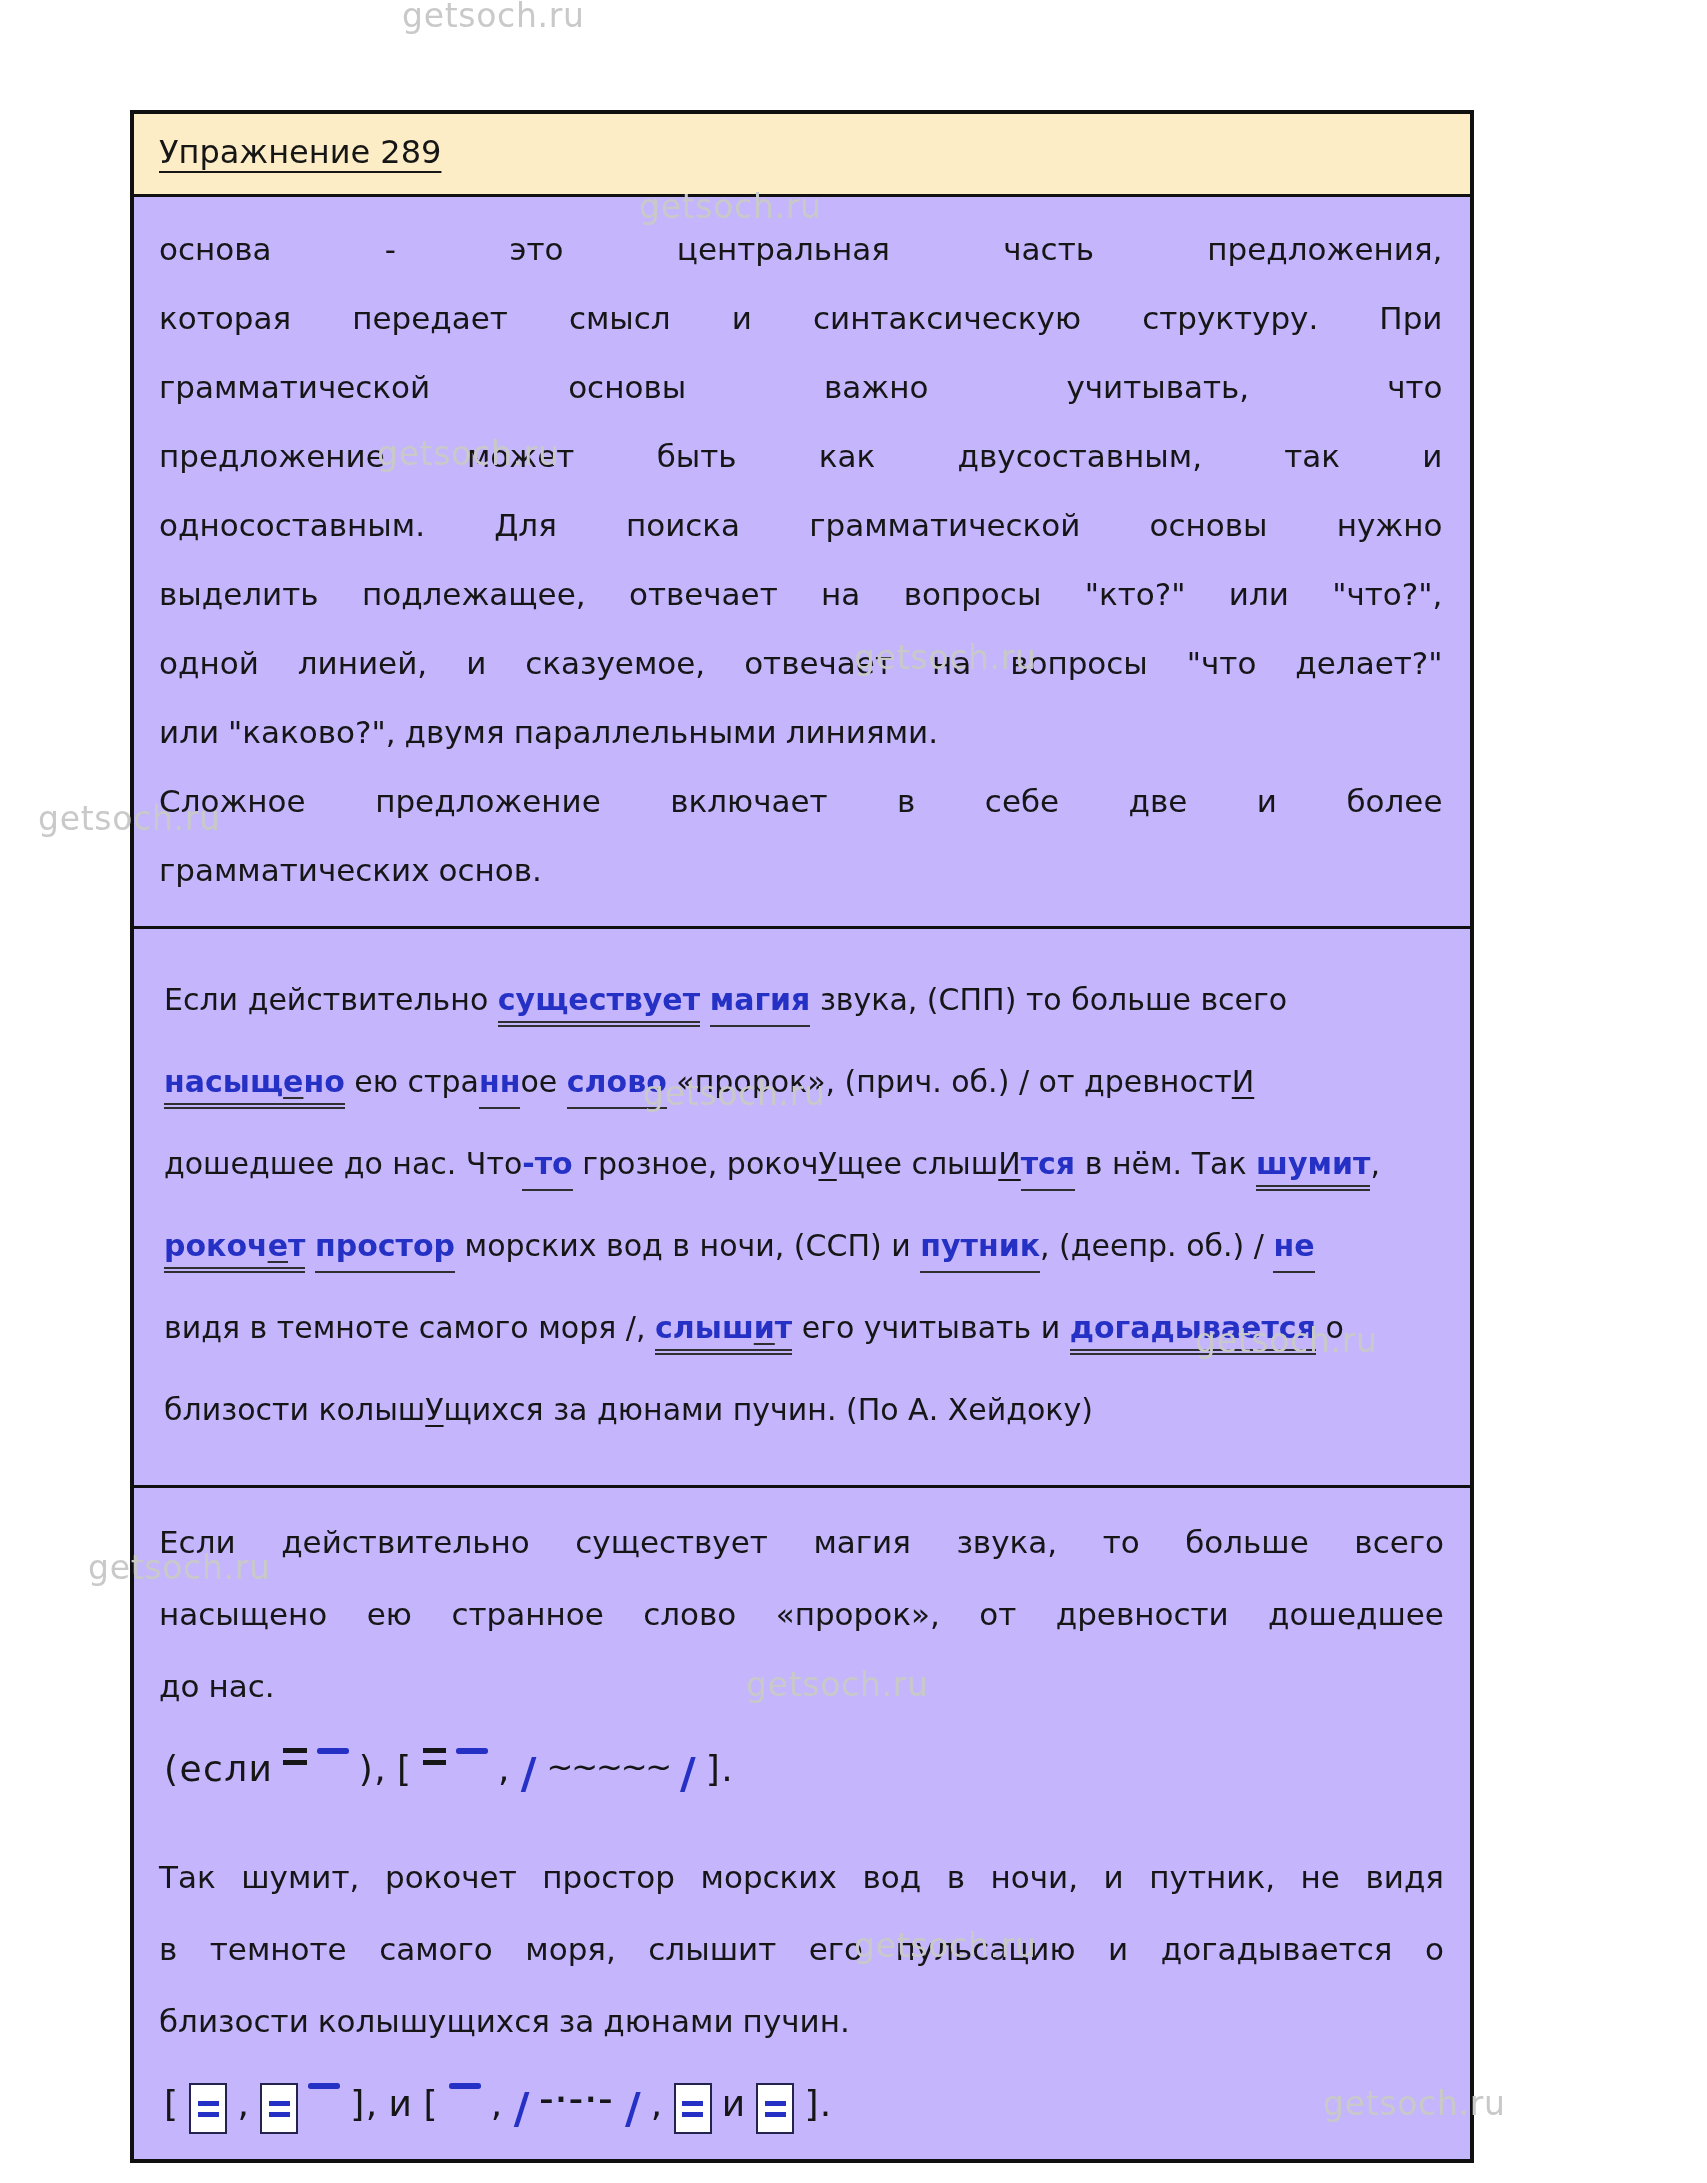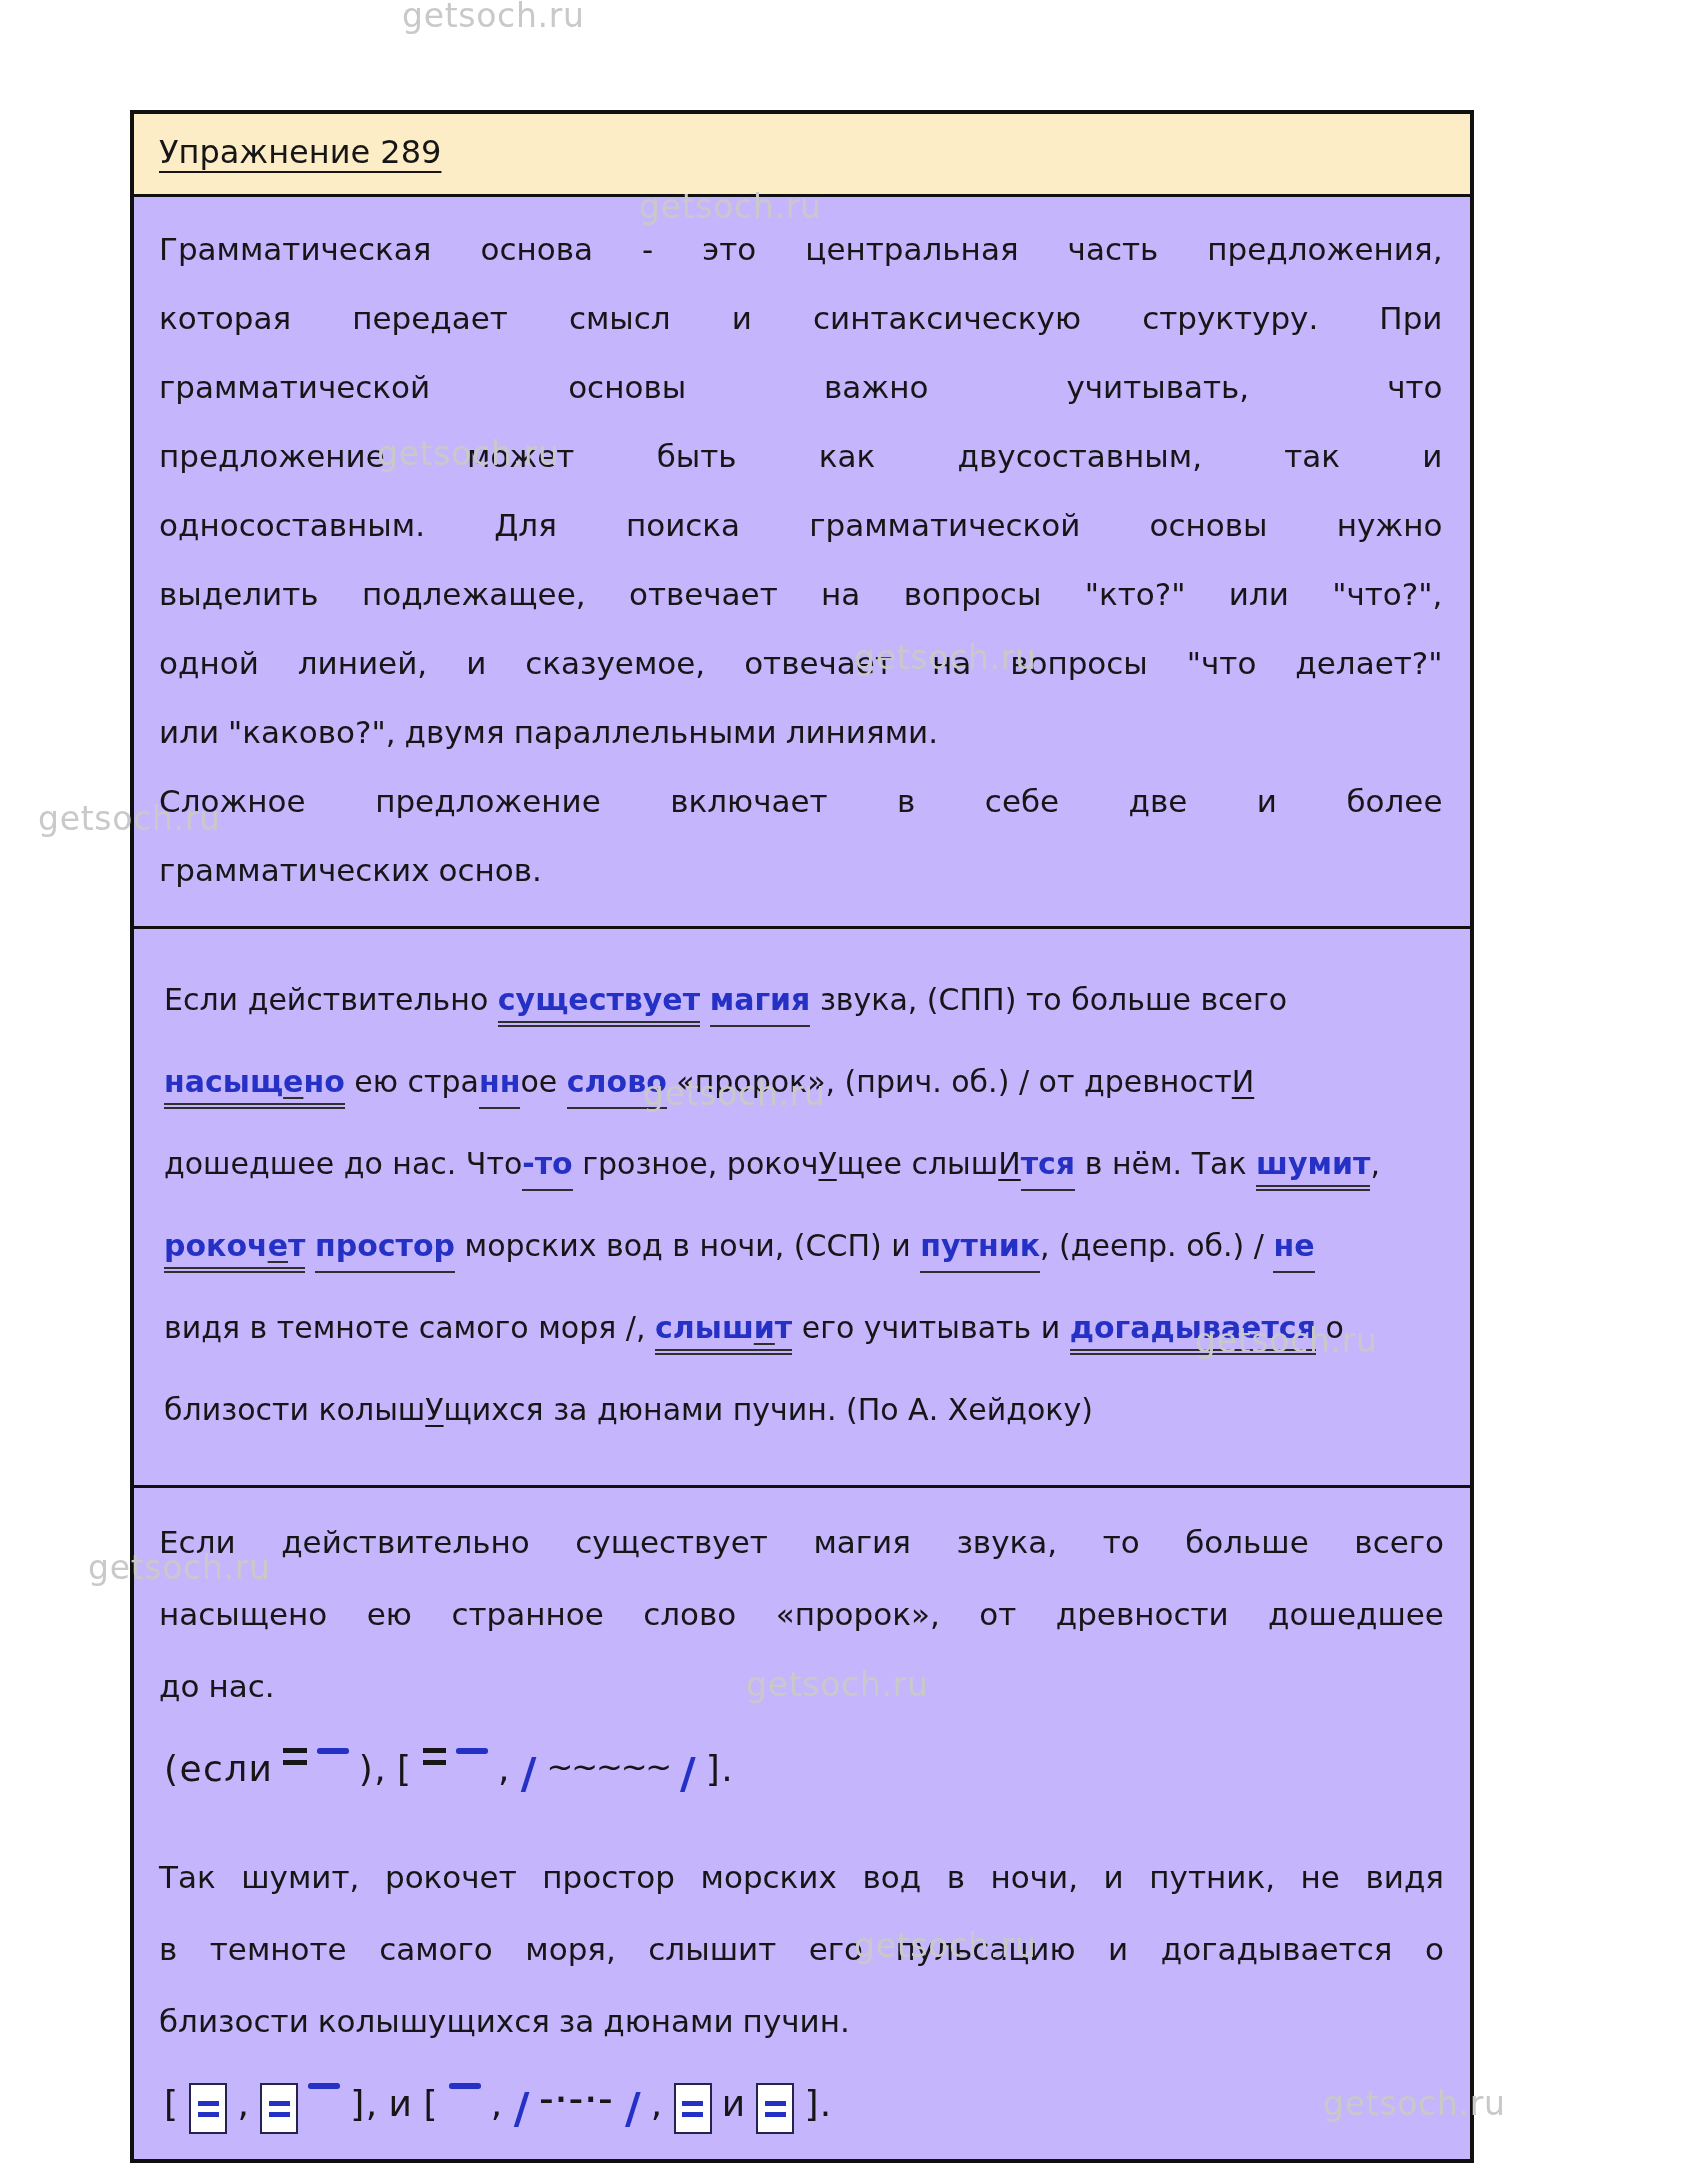--- a/index.html
+++ b/index.html
@@ -96,21 +96,20 @@
   <span class="watermark" style="left:1323px;top:2084px;">getsoch.ru</span>
 
   <div id="worksheet">
 
     <div id="header-row">
       <span id="header-title">Упражнение 289</span>
     </div>
 
     <div id="intro" class="sec">
         <div class="jline">
-          <span>Грамматическая</span>
           <span>основа</span>
           <span>-</span>
           <span>это</span>
           <span>центральная</span>
           <span>часть</span>
           <span>предложения,</span>
         </div>
         <div class="jline">
           <span>которая</span>
           <span>передает</span>

